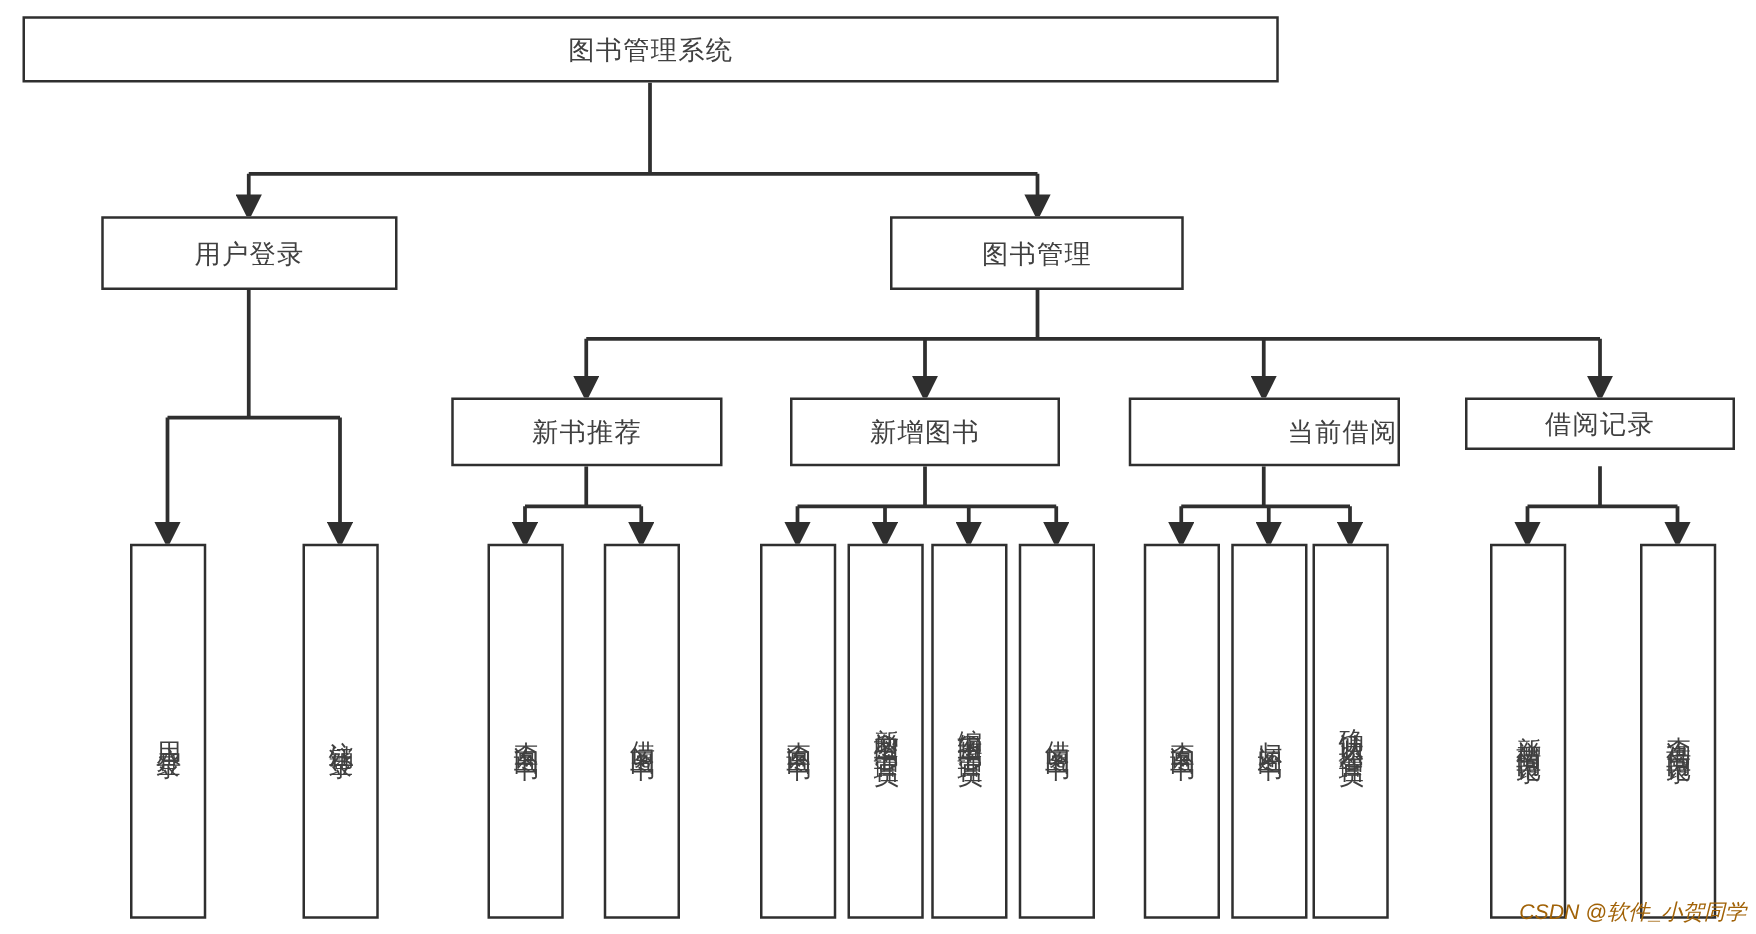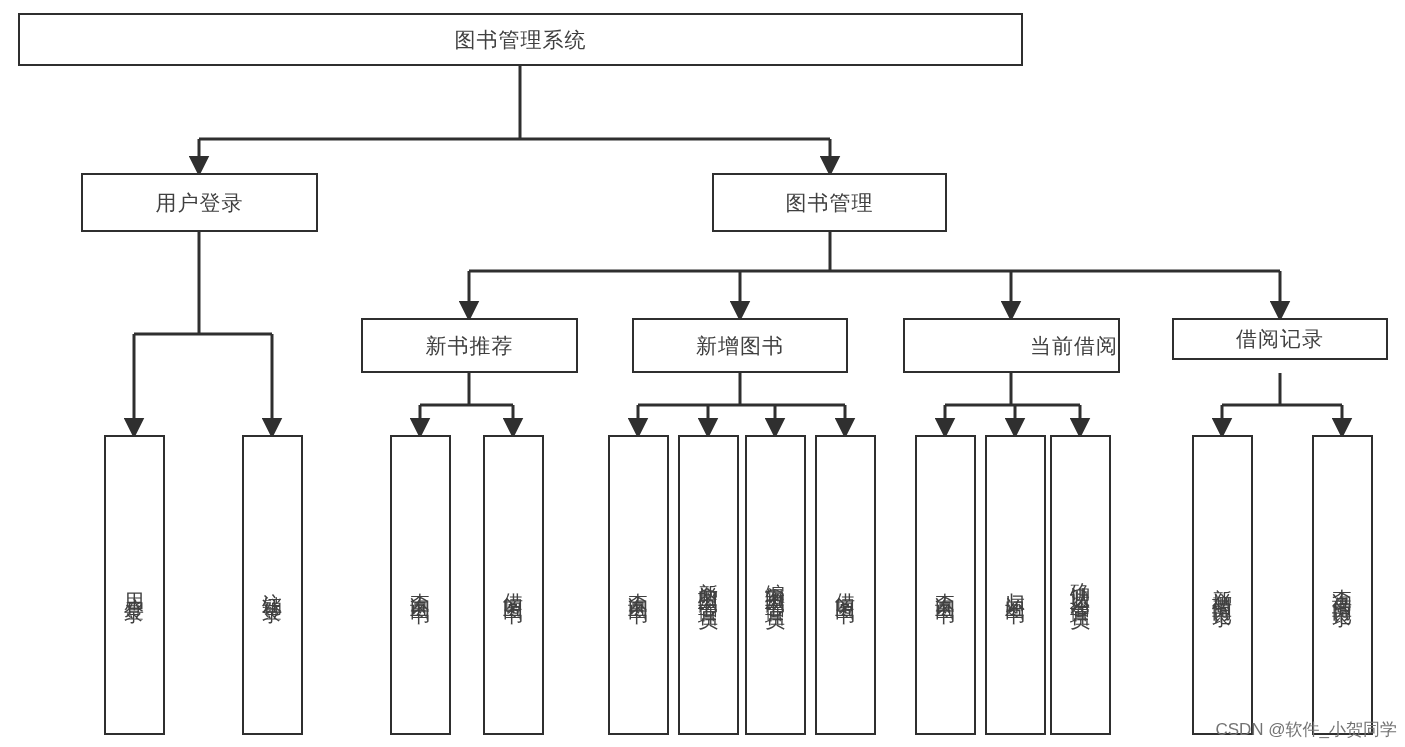--- a/index.html
+++ b/index.html
@@ -45,23 +45,24 @@
     text-orientation: upright;
     letter-spacing: 4px;
     line-height: 1;
     white-space: nowrap;
   }
   .watermark {
     position: absolute;
     right: 8px;
     bottom: 6px;
     font-size: 17px;
-    color: #737373;
+    color: #a16207;
     font-family: "Liberation Sans", "DejaVu Sans", sans-serif;
     white-space: nowrap;
+    font-style: italic;
   }
 </style>
 </head>
 <body>
 
 <div id="canvas">
 
   <svg class="edges" viewBox="0 0 1405 747" xmlns="http://www.w3.org/2000/svg">
     <defs>
       <marker id="arrow" viewBox="0 0 12 12" refX="6" refY="6" markerWidth="7" markerHeight="7" orient="auto-start-reverse">

